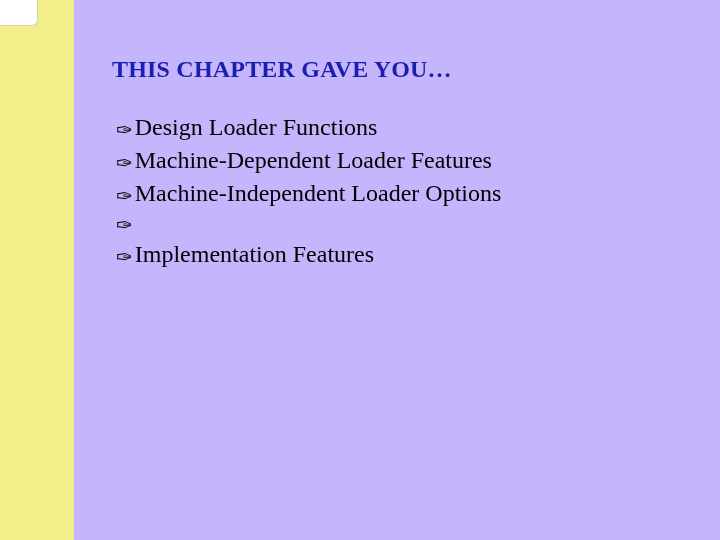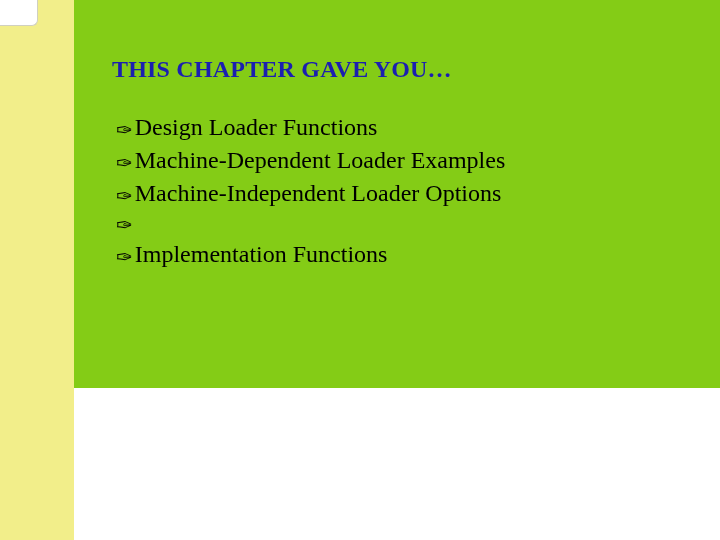--- a/index.html
+++ b/index.html
@@ -5,23 +5,23 @@
     * { margin: 0; padding: 0; box-sizing: border-box; }
     body {
       width: 720px;
       height: 540px;
       background: #ffffff;
       font-family: "Times New Roman", Times, serif;
       overflow: hidden;
     }
     .slide {
       width: 720px;
-      height: 388px;
+      height: 540px;
       position: relative;
-      background: #84cc16;
+      background: #c4b5fd;
     }
     .yellow-bar {
       position: absolute;
       left: 0;
       top: 0;
       width: 74px;
       height: 540px;
       background: #f2ee8a;
     }
     .tab {
@@ -78,28 +78,28 @@
   <div class="tab"></div>
   <div class="content">
     <div class="title">THIS CHAPTER GAVE YOU…</div>
     <ul class="list">
       <li>
         <span class="bullet">✑</span>
         <span>Design Loader Functions</span>
       </li>
       <li>
         <span class="bullet">✑</span>
-        <span>Machine-Dependent Loader Examples</span>
+        <span>Machine-Dependent Loader Features</span>
       </li>
       <li>
         <span class="bullet">✑</span>
         <span>Machine-Independent Loader Options</span>
       </li>
       <li>
         <span class="bullet">✑</span>
       </li>
       <li>
         <span class="bullet">✑</span>
-        <span>Implementation Functions</span>
+        <span>Implementation Features</span>
       </li>
     </ul>
   </div>
 </div>
 
 </body></html>

